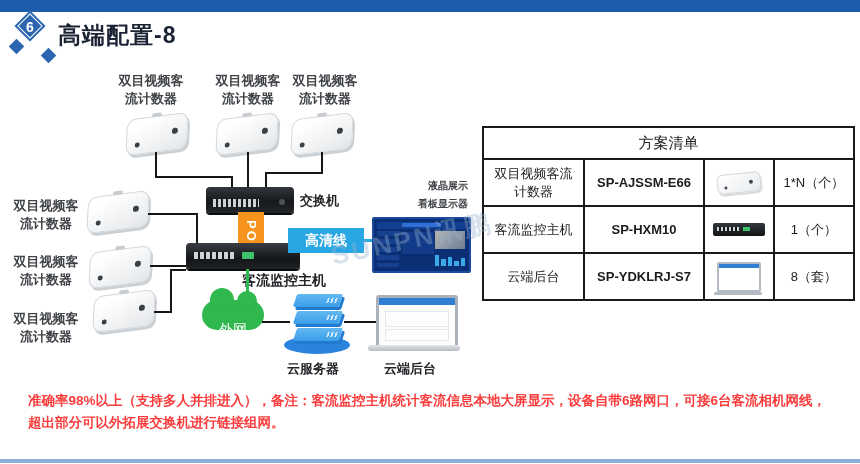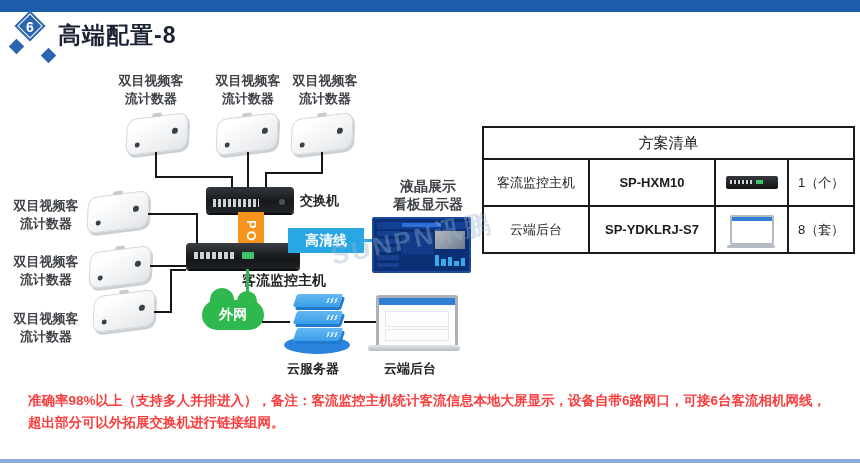--- a/index.html
+++ b/index.html
@@ -68,21 +68,21 @@
   .lcd .photo{position:absolute;right:4px;top:12px;width:30px;height:18px;
              background:linear-gradient(135deg,#b9b4ab,#8e9aa8 50%,#6f7d8c);}
   .lcd .chart{position:absolute;right:4px;bottom:5px;width:30px;height:13px;display:flex;align-items:flex-end;gap:2px;}
   .lcd .chart b{flex:1;background:#3aa9e8;}
   .lcd .mid{position:absolute;left:28px;top:13px;width:32px;height:22px;background:#123c8a;}
 
   
   .cloud{left:202px;top:300px;width:62px;height:30px;background:#2eb84e;border-radius:16px;}
   .cloud::before{content:"";position:absolute;left:8px;top:-12px;width:24px;height:24px;background:#2eb84e;border-radius:50%;}
   .cloud::after{content:"";position:absolute;right:7px;top:-9px;width:20px;height:20px;background:#2eb84e;border-radius:50%;}
-  .cloudtext{position:absolute;left:0;top:6px;width:100%;text-align:center;color:#fff;font-weight:bold;font-size:14px;z-index:2;}
+  .cloudtext{position:absolute;left:0;top:21px;width:100%;text-align:center;color:#fff;font-weight:normal;font-size:14px;z-index:2;}
 
   
   .srv-base{left:284px;top:336px;width:66px;height:18px;background:#2a84dd;border-radius:50%;}
   .srv{position:absolute;width:46px;height:13px;background:linear-gradient(#63b9f2,#3b9de8);border-radius:2px;
        transform:skewX(-18deg);box-shadow:3px 3px 0 #1f7ad0;}
   .srv::before{content:"";position:absolute;right:4px;top:4px;width:10px;height:5px;
        background:repeating-linear-gradient(90deg,#cfe9fc 0 2px,transparent 2px 4px);}
 
   
   .laptop-screen{left:376px;top:295px;width:76px;height:50px;background:#fdfdfd;border:3px solid #aab1b9;border-radius:3px;}
@@ -187,21 +187,21 @@
 <div class="wire" style="left:154px;top:311px;width:18px;height:2px;"></div>
 <div class="wire" style="left:170px;top:269px;width:2px;height:44px;"></div>
 <div class="wire" style="left:170px;top:269px;width:16px;height:2px;"></div>
 
 <div class="abs host"></div>
 <div class="abs boldlabel" style="left:242px;top:272px;font-size:14px;">客流监控主机</div>
 
 <div class="wire-b" style="left:300px;top:239px;width:72px;height:3px;"></div>
 <div class="abs hdtag">高清线</div>
 
-<div class="abs devlabel pre" style="left:380px;top:177px;width:96px;font-size:14px;">液晶展示
+<div class="abs devlabel pre" style="left:372px;top:177px;width:96px;font-size:10px;text-align:right;">液晶展示
 看板显示器</div>
 <div class="abs lcd">
   <div class="bar">
       <i></i>
     </div>
     <div class="side"></div>
     <div class="mid"></div>
     <div class="photo"></div>
   <div class="chart">
       <b style="height:11px"></b>
@@ -236,20 +236,29 @@
 <div class="abs boldlabel" style="left:287px;top:360px;">云服务器</div>
 <div class="abs boldlabel" style="left:384px;top:360px;">云端后台</div>
 
 <div class="abs wm">SUNPN讯鹏</div>
 
 <table class="abs plan">
   <tbody>
       <tr>
         <td colspan="4" class="t-title">方案清单</td>
       </tr>
+  <tr class="t-row">
+    <td class="pre">双目视频客流
+计数器</td>
+    <td class="model">SP-AJSSM-E66</td>
+    <td>
+          <div class="mini-cam"></div>
+        </td>
+    <td>1*N（个）</td>
+  </tr>
   <tr class="t-row">
     <td class="pre">客流监控主机</td>
     <td class="model">SP-HXM10</td>
     <td>
           <div class="mini-host"></div>
         </td>
     <td>1（个）</td>
   </tr>
   <tr class="t-row">
     <td class="pre">云端后台</td>

